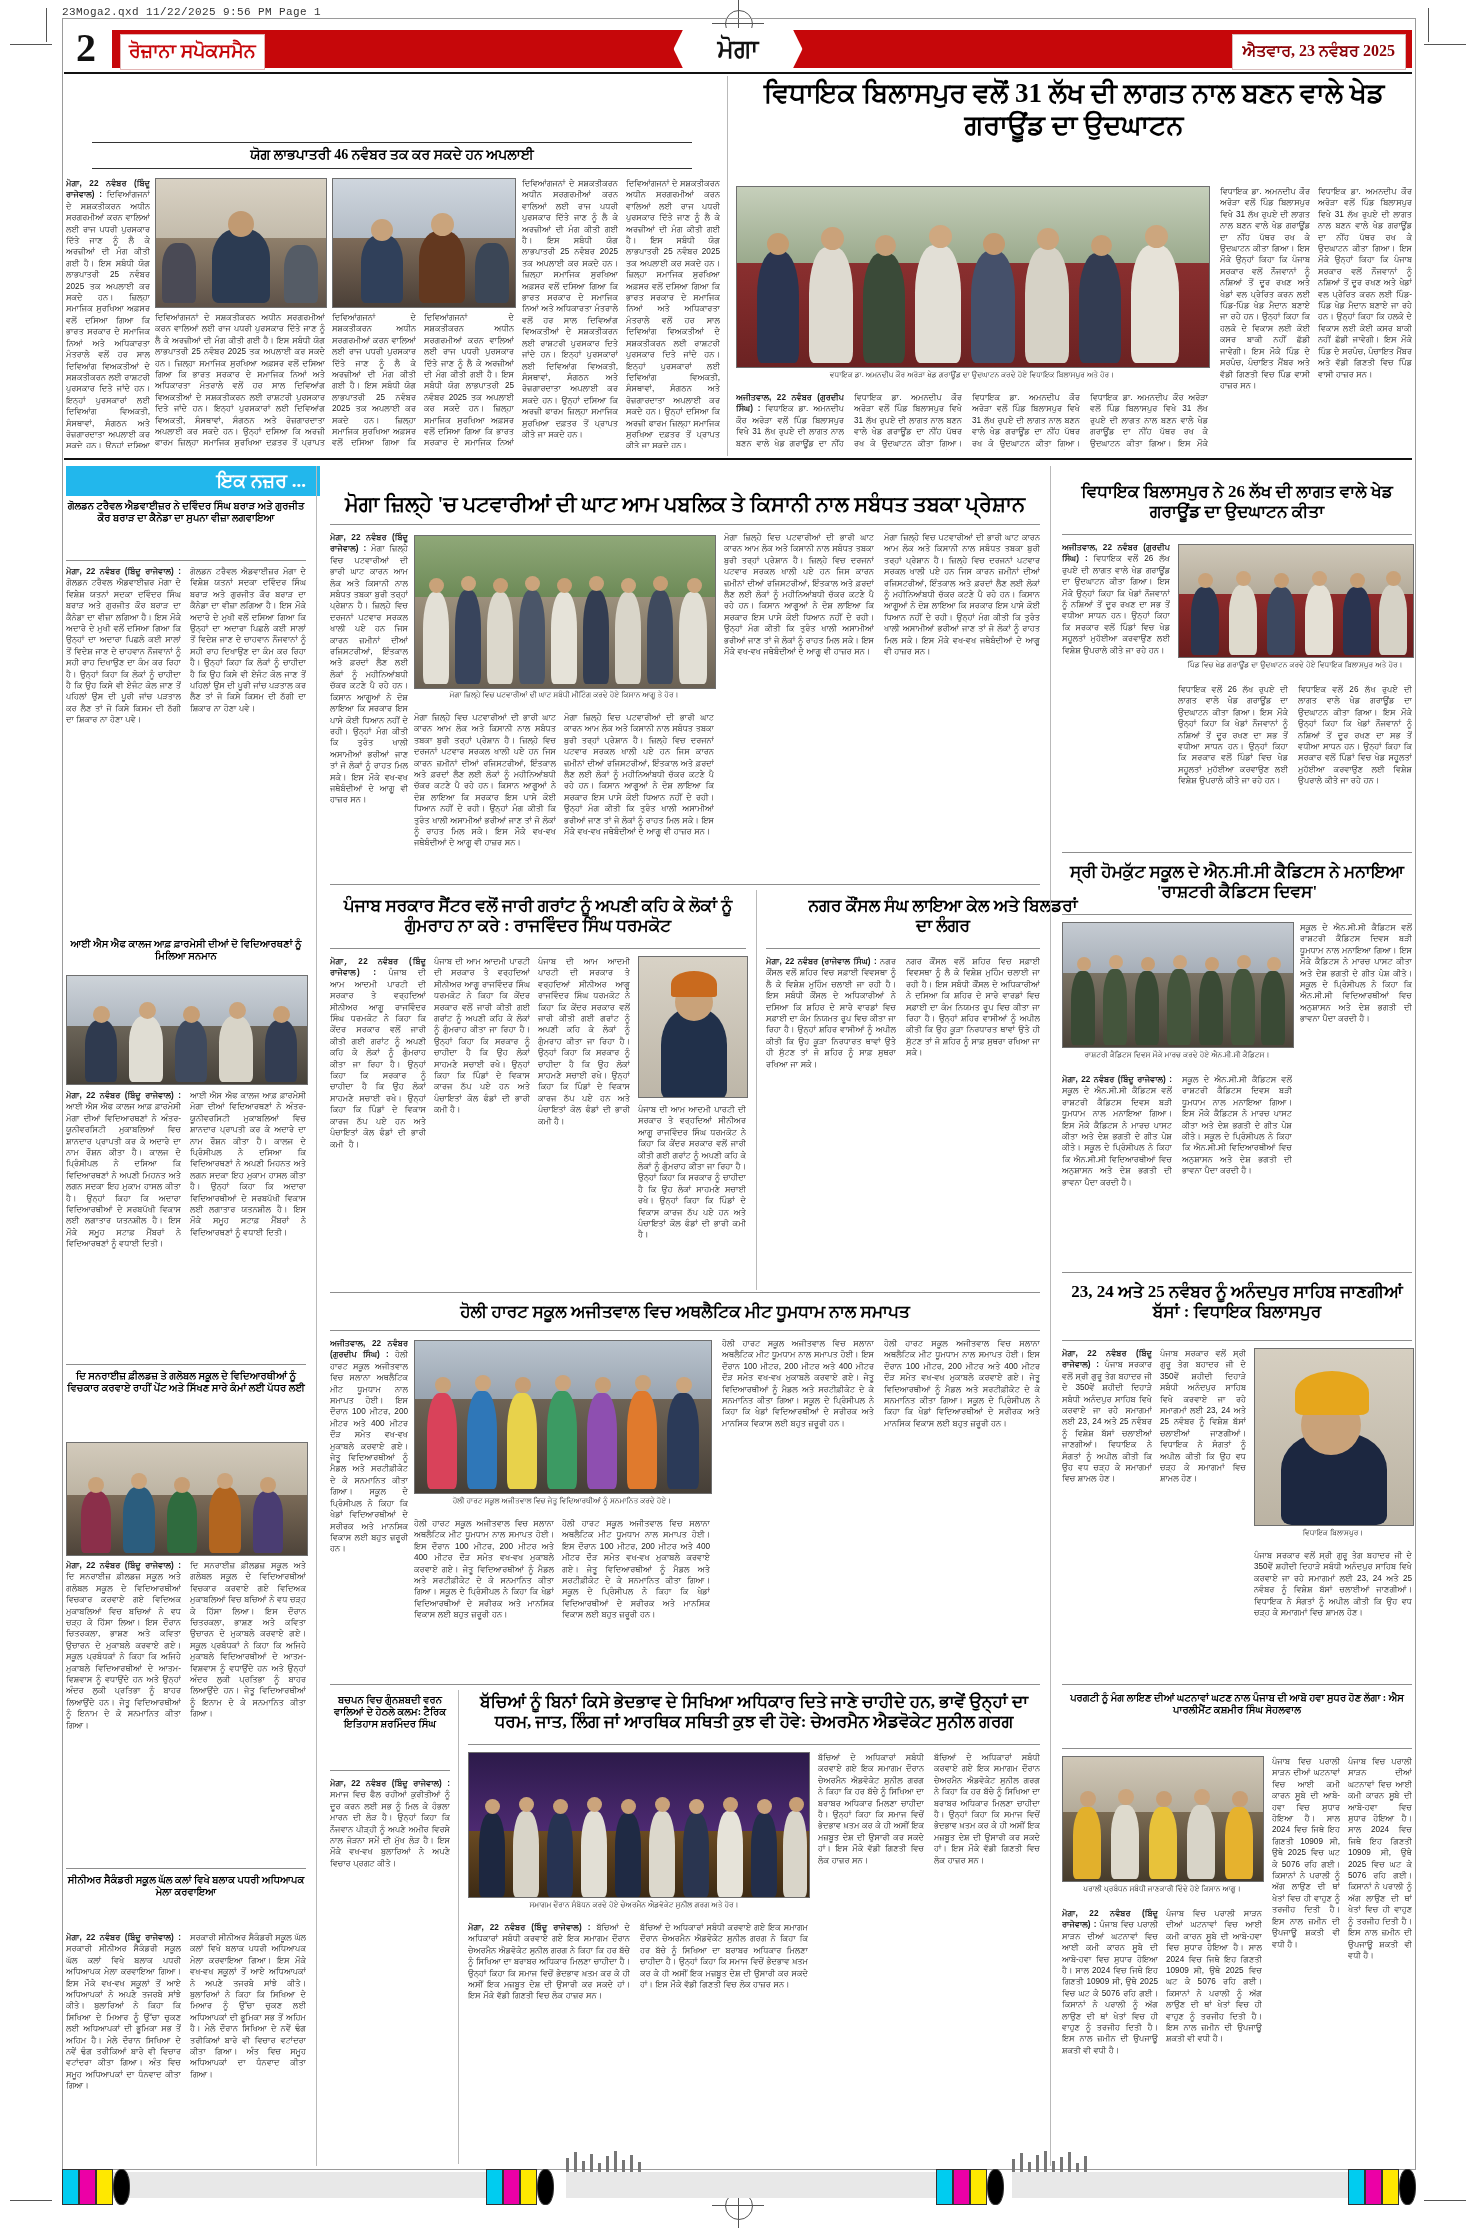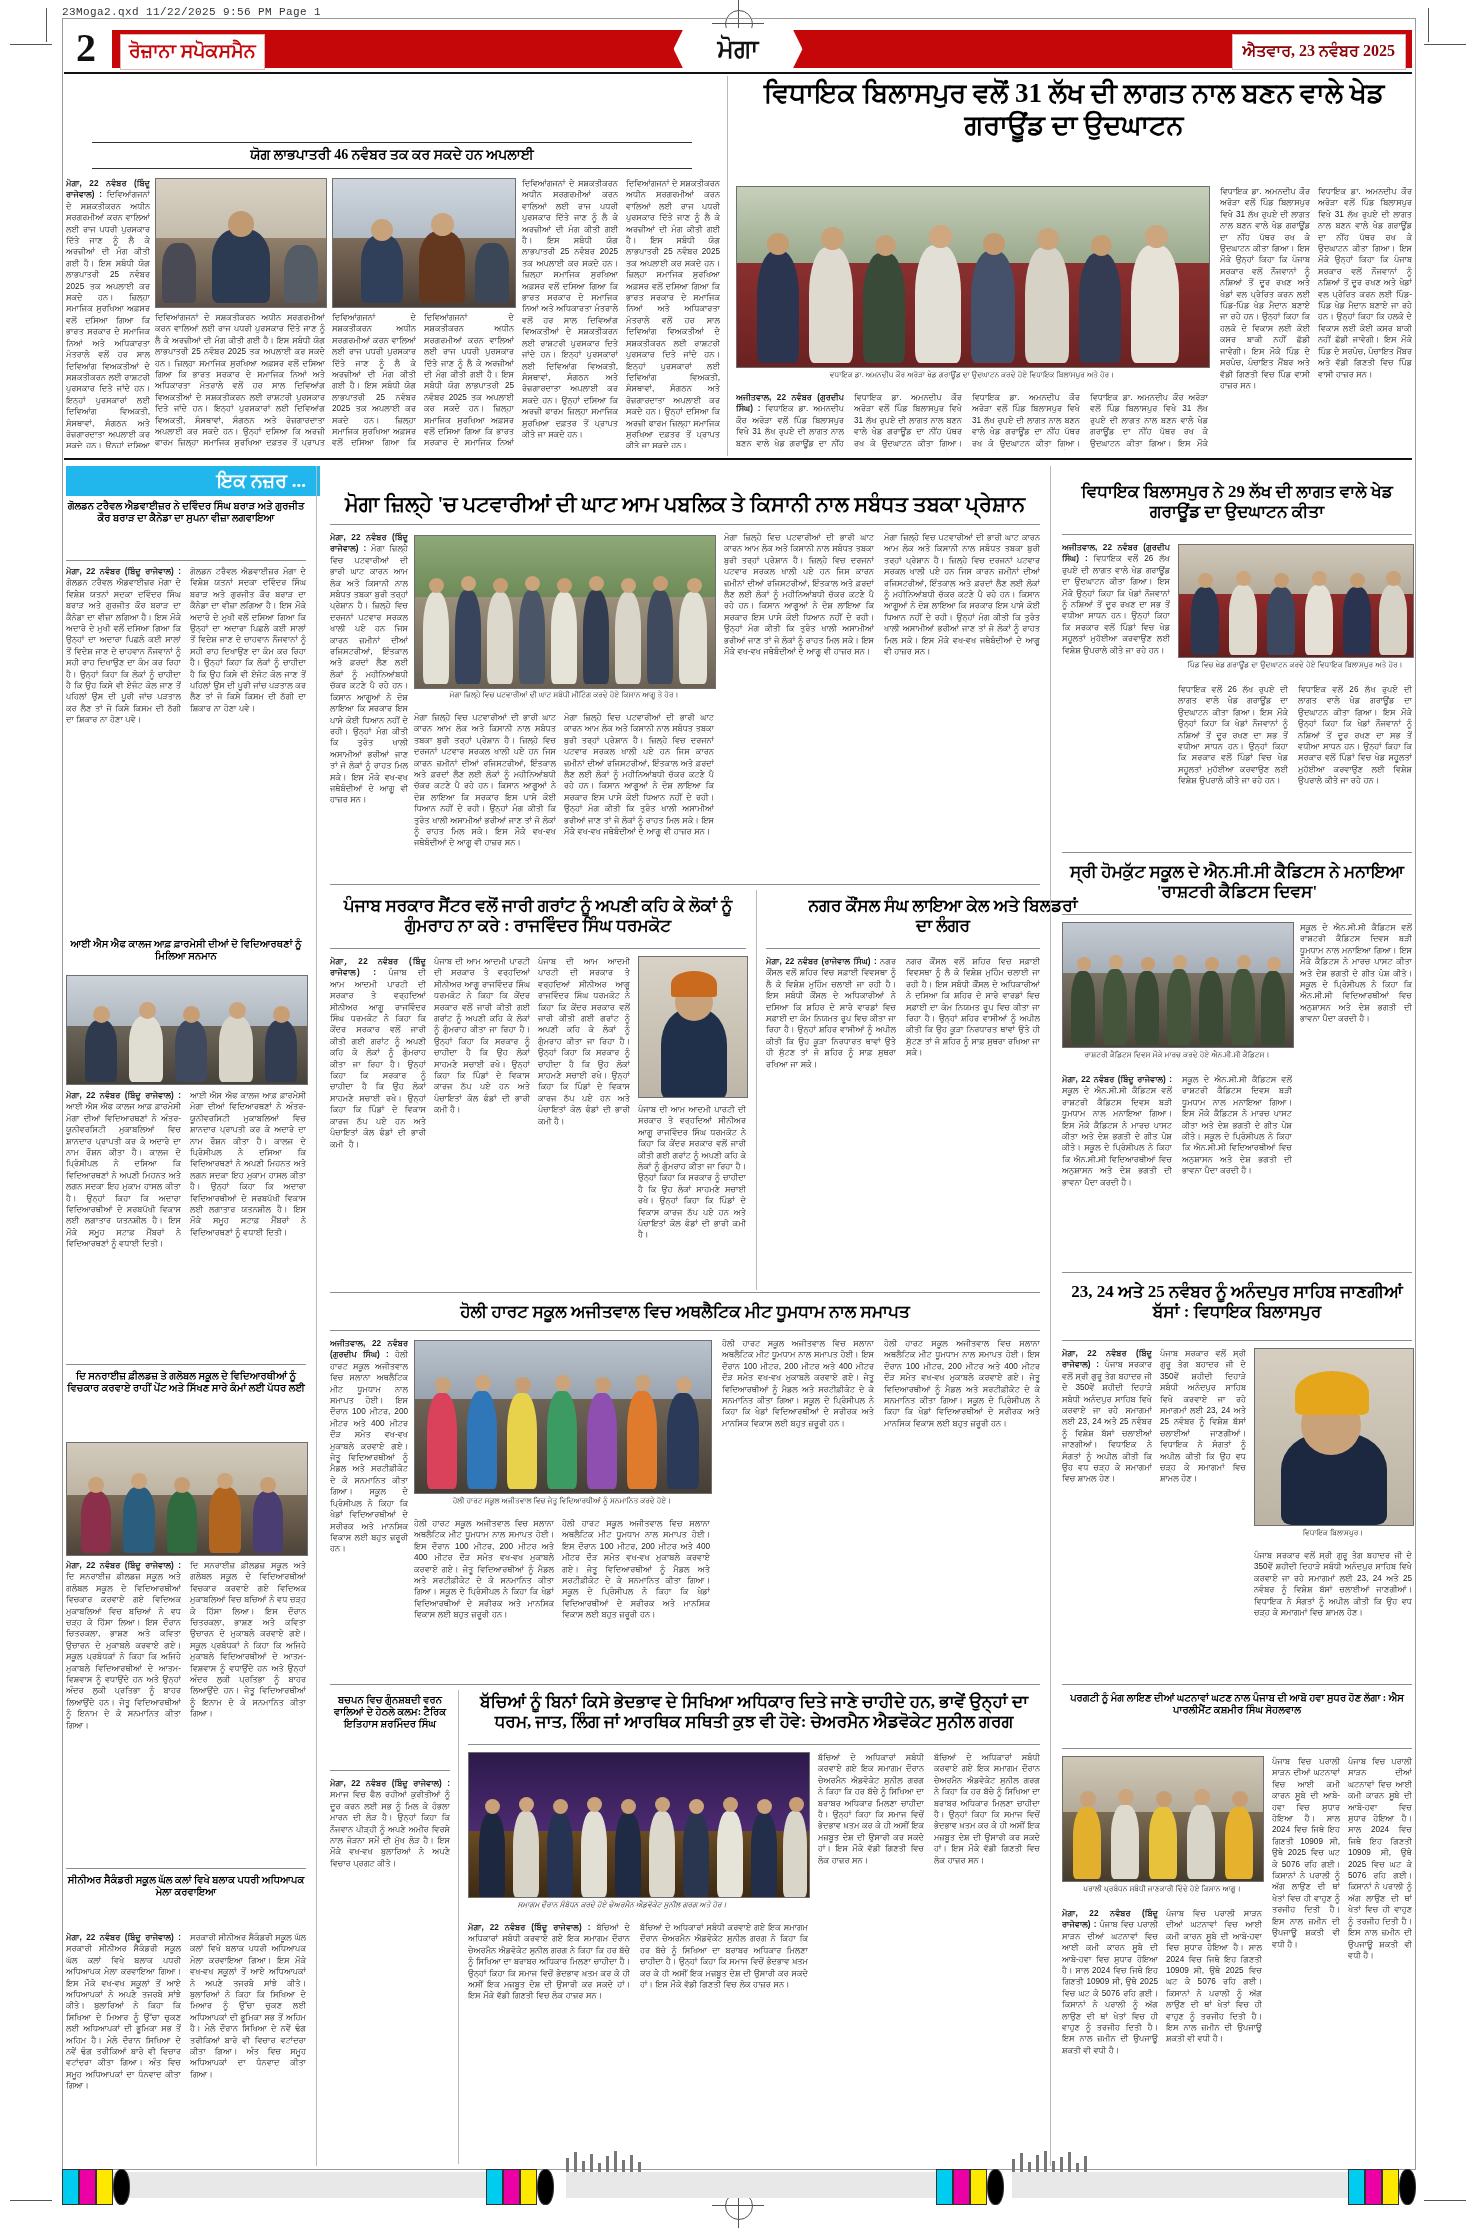--- a/index.html
+++ b/index.html
@@ -476,39 +476,39 @@
     <div class="head" style="left:186px;top:44px;width:15px;height:15px;background:#c9a279;"></div>
     <div class="fig" style="left:214px;top:60px;width:26px;height:84px;background:#2a3550;"></div>
     <div class="head" style="left:220px;top:46px;width:15px;height:15px;background:#cca57c;"></div>
     <div class="fig" style="left:248px;top:58px;width:26px;height:86px;background:#e6e3d9;"></div>
     <div class="head" style="left:254px;top:44px;width:15px;height:15px;background:#c79e74;"></div>
     <div class="fig" style="left:282px;top:60px;width:26px;height:84px;background:#232e4a;"></div>
     <div class="head" style="left:288px;top:46px;width:15px;height:15px;background:#cba47c;"></div>
     <div class="fig" style="left:314px;top:58px;width:24px;height:86px;background:#d9d5c9;"></div>
     <div class="head" style="left:320px;top:44px;width:15px;height:15px;background:#c89f75;"></div>
   </div>
-  <div class="cap" style="left:452px;top:1900px;width:340px;font-style:italic;">ਸਮਾਗਮ ਦੌਰਾਨ ਸੰਬੋਧਨ ਕਰਦੇ ਹੋਏ ਚੇਅਰਮੈਨ ਐਡਵੋਕੇਟ ਸੁਨੀਲ ਗਰਗ ਅਤੇ ਹੋਰ।</div>
+  <div class="cap" style="left:464px;top:1900px;width:340px;">ਸਮਾਗਮ ਦੌਰਾਨ ਸੰਬੋਧਨ ਕਰਦੇ ਹੋਏ ਚੇਅਰਮੈਨ ਐਡਵੋਕੇਟ ਸੁਨੀਲ ਗਰਗ ਅਤੇ ਹੋਰ।</div>
 
   <div class="body" style="left:468px;top:1922px;width:162px;height:240px;">
     <span class="dl">ਮੋਗਾ, 22 ਨਵੰਬਰ (ਬਿੰਦੂ ਰਾਜੇਵਾਲ) :</span>
     <span>ਬੱਚਿਆਂ ਦੇ ਅਧਿਕਾਰਾਂ ਸਬੰਧੀ ਕਰਵਾਏ ਗਏ ਇਕ ਸਮਾਗਮ ਦੌਰਾਨ ਚੇਅਰਮੈਨ ਐਡਵੋਕੇਟ ਸੁਨੀਲ ਗਰਗ ਨੇ ਕਿਹਾ ਕਿ ਹਰ ਬੱਚੇ ਨੂੰ ਸਿਖਿਆ ਦਾ ਬਰਾਬਰ ਅਧਿਕਾਰ ਮਿਲਣਾ ਚਾਹੀਦਾ ਹੈ। ਉਨ੍ਹਾਂ ਕਿਹਾ ਕਿ ਸਮਾਜ ਵਿਚੋਂ ਭੇਦਭਾਵ ਖ਼ਤਮ ਕਰ ਕੇ ਹੀ ਅਸੀਂ ਇਕ ਮਜ਼ਬੂਤ ਦੇਸ਼ ਦੀ ਉਸਾਰੀ ਕਰ ਸਕਦੇ ਹਾਂ। ਇਸ ਮੌਕੇ ਵੱਡੀ ਗਿਣਤੀ ਵਿਚ ਲੋਕ ਹਾਜ਼ਰ ਸਨ।</span>
   </div>
   <div class="body" style="left:640px;top:1922px;width:168px;height:240px;">
     <span>ਬੱਚਿਆਂ ਦੇ ਅਧਿਕਾਰਾਂ ਸਬੰਧੀ ਕਰਵਾਏ ਗਏ ਇਕ ਸਮਾਗਮ ਦੌਰਾਨ ਚੇਅਰਮੈਨ ਐਡਵੋਕੇਟ ਸੁਨੀਲ ਗਰਗ ਨੇ ਕਿਹਾ ਕਿ ਹਰ ਬੱਚੇ ਨੂੰ ਸਿਖਿਆ ਦਾ ਬਰਾਬਰ ਅਧਿਕਾਰ ਮਿਲਣਾ ਚਾਹੀਦਾ ਹੈ। ਉਨ੍ਹਾਂ ਕਿਹਾ ਕਿ ਸਮਾਜ ਵਿਚੋਂ ਭੇਦਭਾਵ ਖ਼ਤਮ ਕਰ ਕੇ ਹੀ ਅਸੀਂ ਇਕ ਮਜ਼ਬੂਤ ਦੇਸ਼ ਦੀ ਉਸਾਰੀ ਕਰ ਸਕਦੇ ਹਾਂ। ਇਸ ਮੌਕੇ ਵੱਡੀ ਗਿਣਤੀ ਵਿਚ ਲੋਕ ਹਾਜ਼ਰ ਸਨ।</span>
   </div>
   <div class="body" style="left:818px;top:1752px;width:106px;height:410px;">
     <span>ਬੱਚਿਆਂ ਦੇ ਅਧਿਕਾਰਾਂ ਸਬੰਧੀ ਕਰਵਾਏ ਗਏ ਇਕ ਸਮਾਗਮ ਦੌਰਾਨ ਚੇਅਰਮੈਨ ਐਡਵੋਕੇਟ ਸੁਨੀਲ ਗਰਗ ਨੇ ਕਿਹਾ ਕਿ ਹਰ ਬੱਚੇ ਨੂੰ ਸਿਖਿਆ ਦਾ ਬਰਾਬਰ ਅਧਿਕਾਰ ਮਿਲਣਾ ਚਾਹੀਦਾ ਹੈ। ਉਨ੍ਹਾਂ ਕਿਹਾ ਕਿ ਸਮਾਜ ਵਿਚੋਂ ਭੇਦਭਾਵ ਖ਼ਤਮ ਕਰ ਕੇ ਹੀ ਅਸੀਂ ਇਕ ਮਜ਼ਬੂਤ ਦੇਸ਼ ਦੀ ਉਸਾਰੀ ਕਰ ਸਕਦੇ ਹਾਂ। ਇਸ ਮੌਕੇ ਵੱਡੀ ਗਿਣਤੀ ਵਿਚ ਲੋਕ ਹਾਜ਼ਰ ਸਨ।</span>
   </div>
   <div class="body" style="left:934px;top:1752px;width:106px;height:410px;">
     <span>ਬੱਚਿਆਂ ਦੇ ਅਧਿਕਾਰਾਂ ਸਬੰਧੀ ਕਰਵਾਏ ਗਏ ਇਕ ਸਮਾਗਮ ਦੌਰਾਨ ਚੇਅਰਮੈਨ ਐਡਵੋਕੇਟ ਸੁਨੀਲ ਗਰਗ ਨੇ ਕਿਹਾ ਕਿ ਹਰ ਬੱਚੇ ਨੂੰ ਸਿਖਿਆ ਦਾ ਬਰਾਬਰ ਅਧਿਕਾਰ ਮਿਲਣਾ ਚਾਹੀਦਾ ਹੈ। ਉਨ੍ਹਾਂ ਕਿਹਾ ਕਿ ਸਮਾਜ ਵਿਚੋਂ ਭੇਦਭਾਵ ਖ਼ਤਮ ਕਰ ਕੇ ਹੀ ਅਸੀਂ ਇਕ ਮਜ਼ਬੂਤ ਦੇਸ਼ ਦੀ ਉਸਾਰੀ ਕਰ ਸਕਦੇ ਹਾਂ। ਇਸ ਮੌਕੇ ਵੱਡੀ ਗਿਣਤੀ ਵਿਚ ਲੋਕ ਹਾਜ਼ਰ ਸਨ।</span>
   </div>
 
   <div class="col-rule" style="left:1050px;top:466px;height:1700px;"></div>
 
-  <div class="hl md" style="left:1062px;top:482px;width:350px;">ਵਿਧਾਇਕ ਬਿਲਾਸਪੁਰ ਨੇ 29 ਲੱਖ ਦੀ ਲਾਗਤ ਵਾਲੇ ਖੇਡ ਗਰਾਊਂਡ ਦਾ ਉਦਘਾਟਨ ਕੀਤਾ</div>
+  <div class="hl md" style="left:1062px;top:482px;width:350px;">ਵਿਧਾਇਕ ਬਿਲਾਸਪੁਰ ਨੇ 26 ਲੱਖ ਦੀ ਲਾਗਤ ਵਾਲੇ ਖੇਡ ਗਰਾਊਂਡ ਦਾ ਉਦਘਾਟਨ ਕੀਤਾ</div>
   <div class="hrule" style="left:1062px;top:534px;width:350px;"></div>
 
   <div class="photo" style="left:1178px;top:544px;width:234px;height:112px;">
     <div class="sky" style="background:linear-gradient(#cfc8b9,#b4ab9a);height:44%;"></div>
     <div class="ground" style="background:linear-gradient(#8e2a2a,#681e1e);height:56%;"></div>
     <div class="fig" style="left:12px;top:42px;width:28px;height:68px;background:#2c3750;"></div>
     <div class="head" style="left:19px;top:28px;width:15px;height:15px;background:#c9a279;"></div>
     <div class="fig" style="left:50px;top:40px;width:28px;height:70px;background:#dedacd;"></div>
     <div class="head" style="left:57px;top:26px;width:15px;height:15px;background:#cca57c;"></div>
     <div class="fig" style="left:88px;top:42px;width:28px;height:68px;background:#3c4860;"></div>

